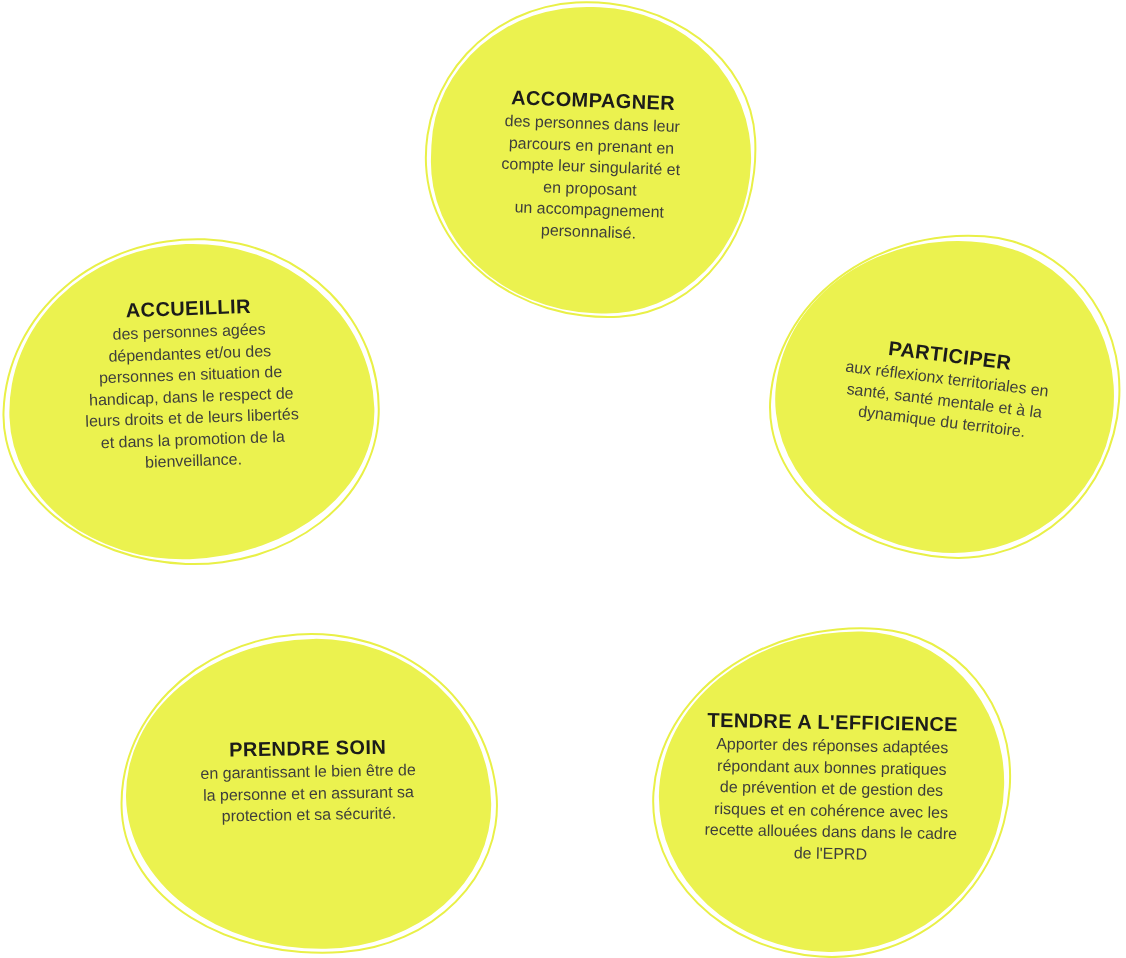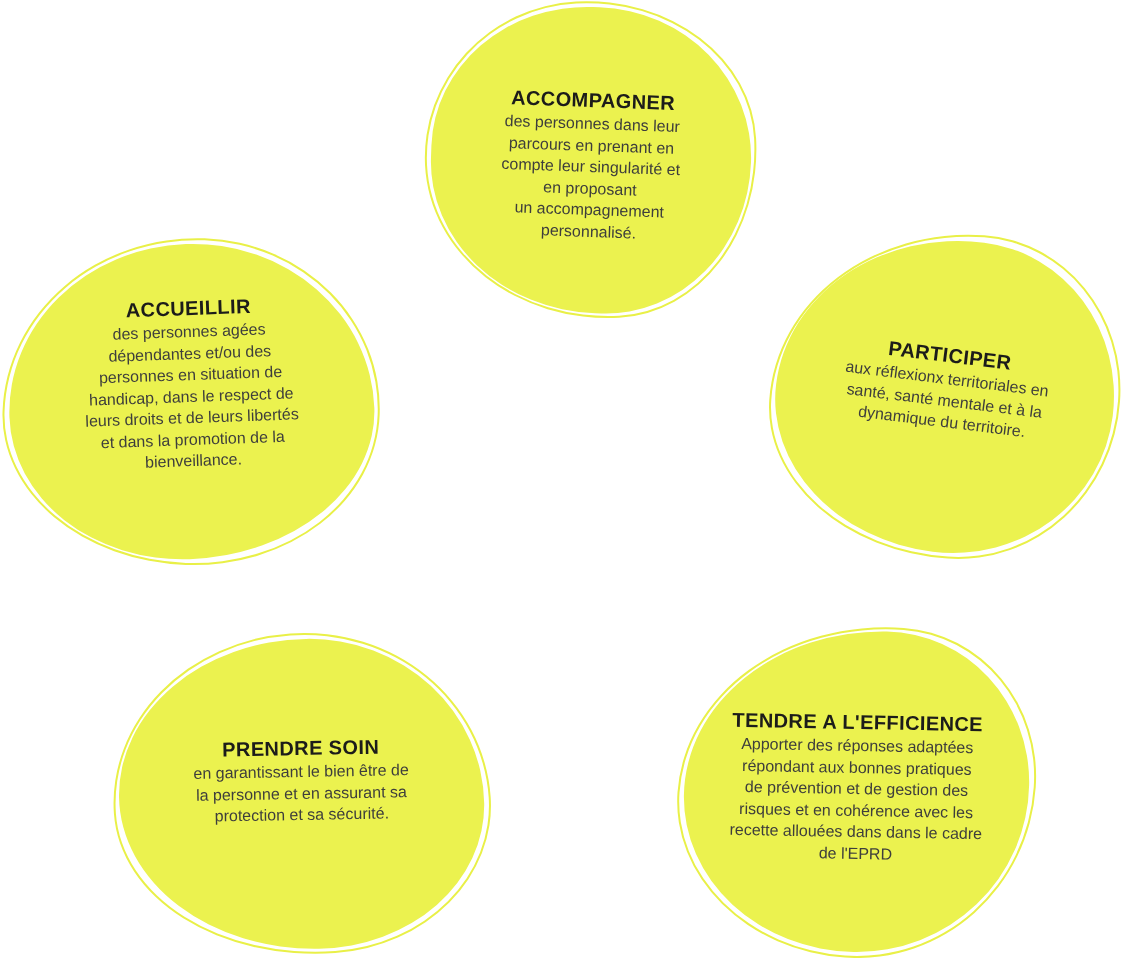--- a/index.html
+++ b/index.html
@@ -60,27 +60,27 @@
   #b2 .fill{border-radius:50% 50% 52% 48% / 53% 54% 46% 47%;transform:rotate(-2deg);}
   #b2 .txt{padding-top:53px;}
 
   
   #b3{left:770px;top:233px;width:350px;height:325px;}
   #b3 .ring{border-radius:58% 42% 46% 54% / 55% 48% 52% 45%;transform:rotate(4deg);}
   #b3 .fill{border-radius:56% 44% 48% 52% / 53% 50% 50% 47%;transform:rotate(7deg);}
   #b3 .txt{padding-top:105px;}
 
   
-  #b4{left:113px;top:633px;width:377px;height:322px;}
+  #b4{left:120px;top:633px;width:377px;height:322px;}
   #b4 .ring{border-radius:50% 50% 44% 56% / 52% 55% 45% 48%;transform:rotate(-4deg);}
   #b4 .fill{border-radius:52% 48% 46% 54% / 50% 54% 46% 50%;transform:rotate(-1deg);}
   #b4 .txt{padding-top:98px;}
 
   
-  #b5{left:678px;top:625px;width:357px;height:333px;}
+  #b5{left:653px;top:625px;width:357px;height:333px;}
   #b5 .ring{border-radius:60% 40% 50% 50% / 54% 45% 55% 46%;transform:rotate(4deg);}
   #b5 .fill{border-radius:58% 42% 50% 50% / 52% 47% 53% 48%;transform:rotate(1deg);}
   #b5 .txt{padding-top:80px;}
 </style>
 </head>
 <body>
 
 <main class="canvas">
 
   <div class="blob" id="b1">

